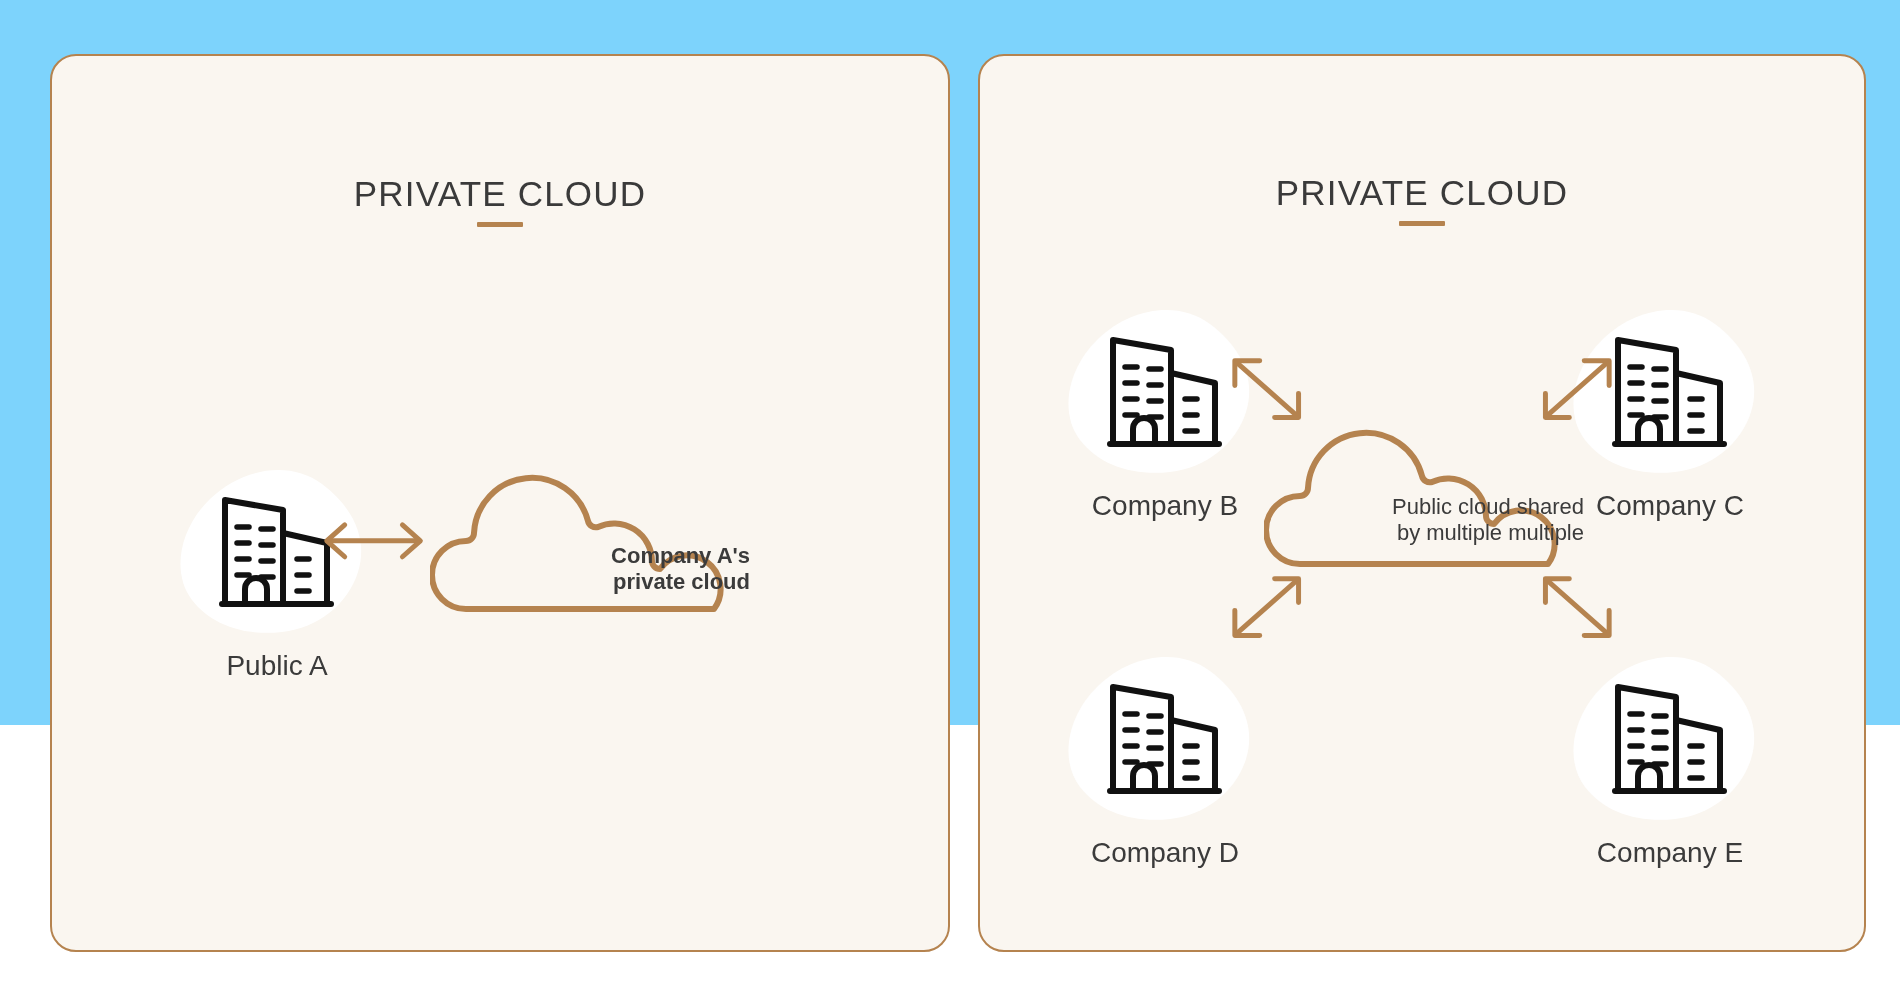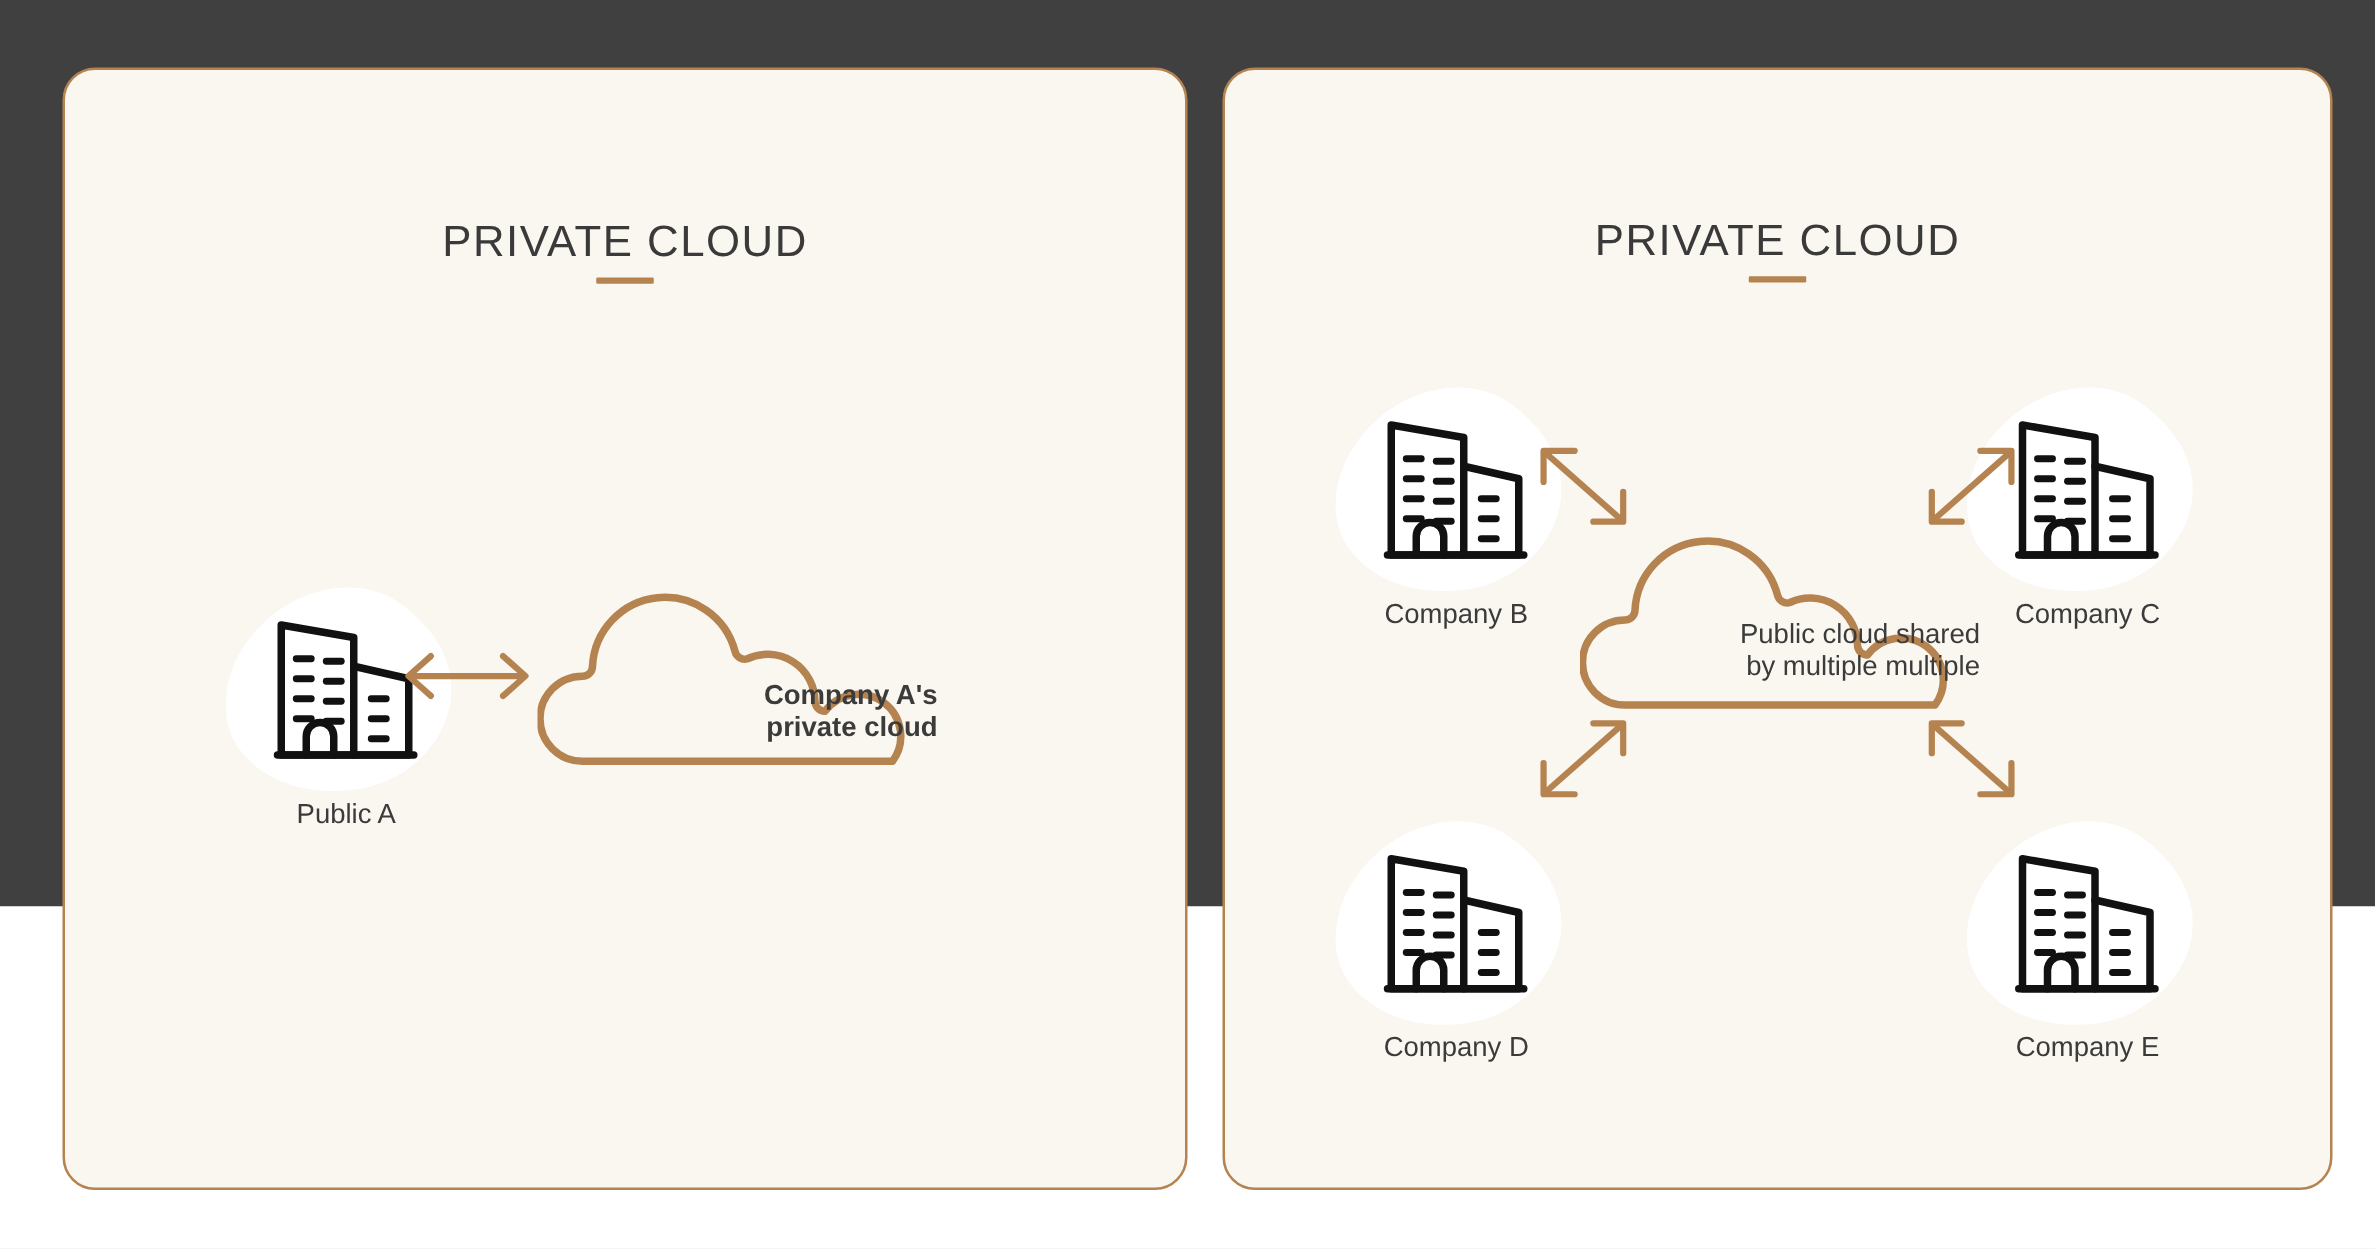--- a/index.html
+++ b/index.html
@@ -11,21 +11,21 @@
     width: 1900px;
     height: 999px;
     font-family: "Liberation Sans", sans-serif;
     overflow: hidden;
   }
 
   .stage {
     position: relative;
     width: 1900px;
     height: 725px;
-    background: #404040;
+    background: #7dd3fc;
   }
 
   
   .panel {
     position: absolute;
     background: #faf6f0;
     border: 2px solid #b5834f;
     border-radius: 26px;
     box-sizing: border-box;
   }
@@ -88,22 +88,22 @@
   }
   .bldg {
     position: absolute;
     left: 50%;
     top: 50%;
     transform: translate(-50%, -50%);
     width: 124px;
     height: 120px;
   }
   .node-label {
-    margin-top: 2px;
-    font-size: 22px;
+    margin-top: 14px;
+    font-size: 28px;
     color: #3b3b3b;
     white-space: nowrap;
   }
 
   
   .cloud {
     position: absolute;
   }
   .cloud-text {
     position: absolute;

